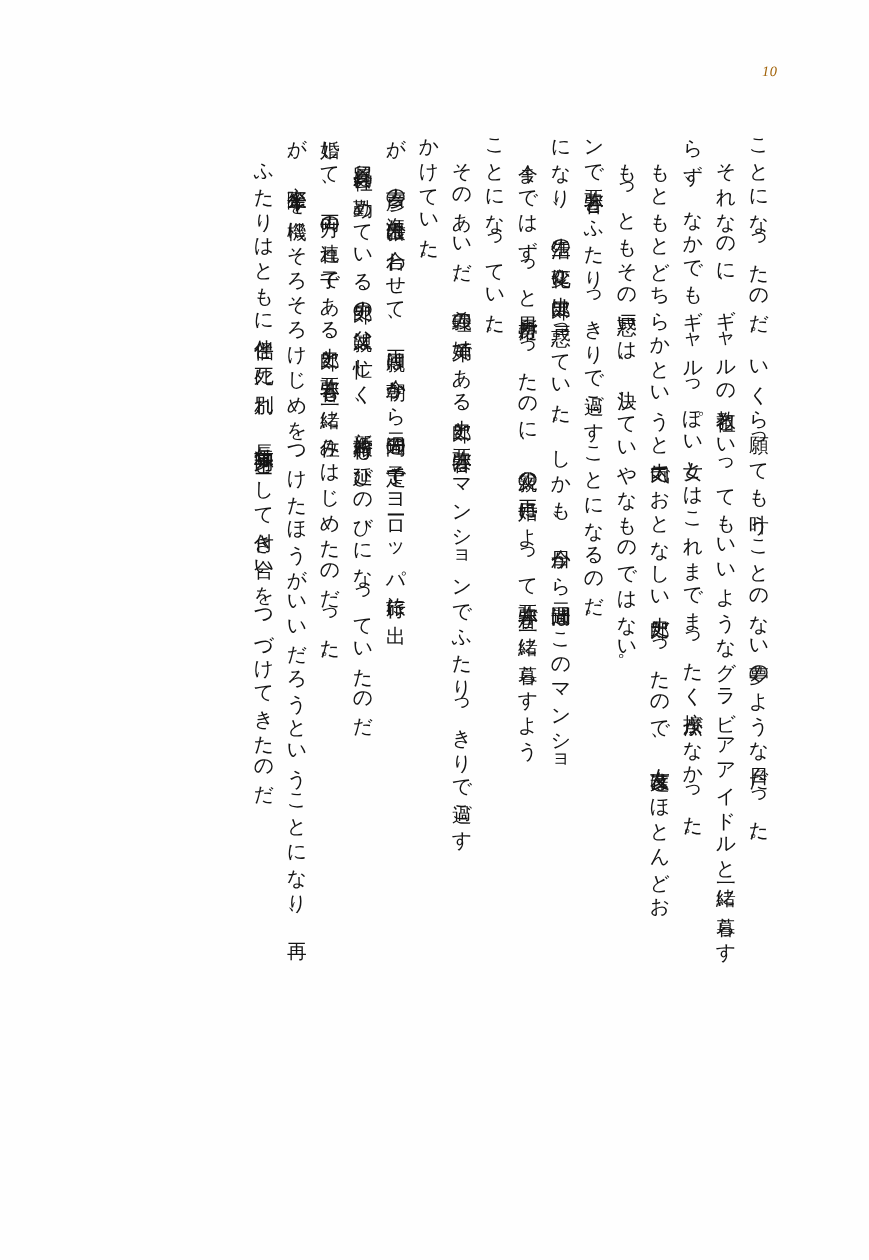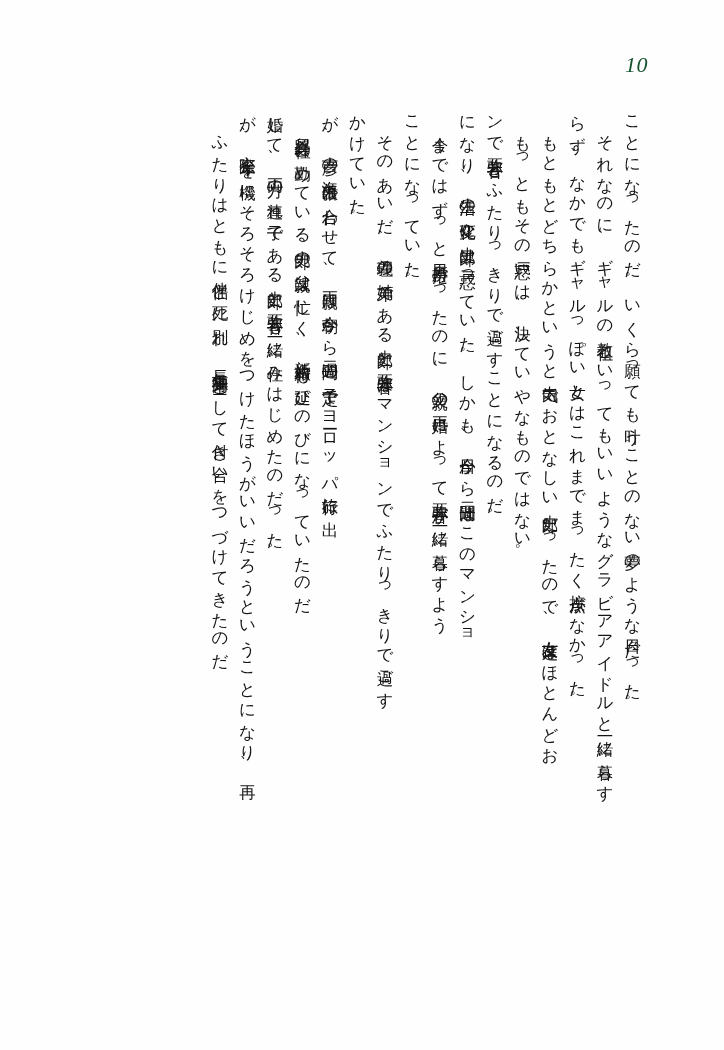--- a/index.html
+++ b/index.html
@@ -23,24 +23,24 @@
     width: 724px;
     height: 1050px;
     background: #fefefe;
   }
 
   
   .page-number {
     position: absolute;
     right: 76px;
     top: 52px;
-    font-size: 22px;
+    font-size: 12px;
     font-family: "Liberation Serif", "DejaVu Serif", serif;
     font-style: italic;
-    color: #14532d;
+    color: #a16207;
     letter-spacing: 0.5px;
   }
 
   
   .text-block {
     position: absolute;
     top: 104px;
     right: 84px;
     height: 880px;
     display: flex;

